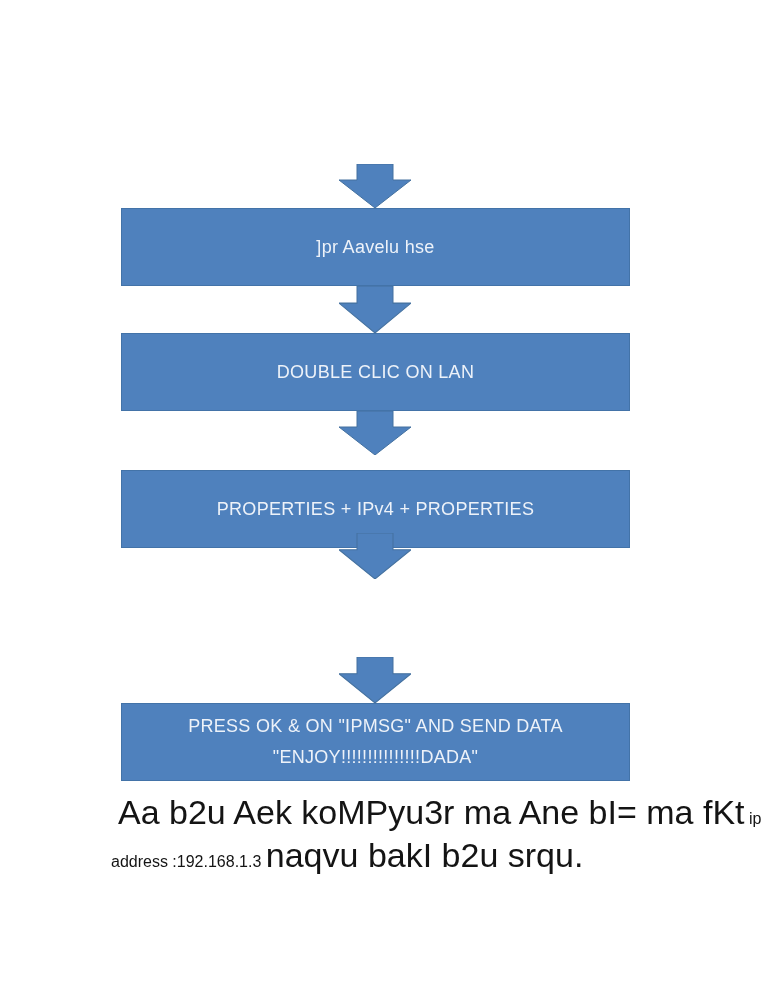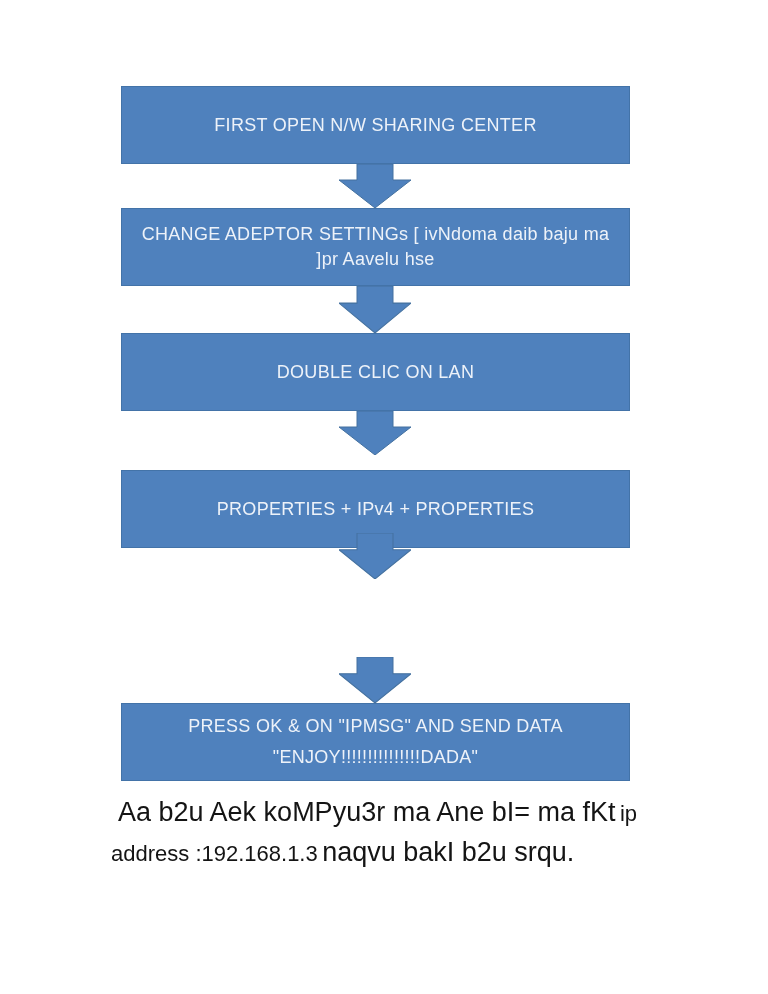--- a/index.html
+++ b/index.html
@@ -27,40 +27,36 @@
   .flow-arrow{position:absolute;left:339px;width:72px;}
   .flow-arrow svg{display:block;width:100%;height:100%;}
   .a1{top:164px;height:44px;}
   .a2{top:286px;height:47px;}
   .a3{top:411px;height:44px;}
   .a4{top:533px;height:46px;}
   .a5{top:657px;height:46px;}
   .note{position:absolute;left:111px;top:794px;color:#141414;}
   .note-line{line-height:37px;white-space:nowrap;}
   .note-line.indent{padding-left:7px;}
-  .nb{font-size:27px;}
-  .ns{font-size:22px;text-align:center;}
+  .nb{font-size:34px;}
+  .ns{font-size:16px;text-align:center;}
 </style>
 </head>
 <body>
 
 <div class="page">
 
-  <div class="flow-box b1">
-    <div class="line">FIRST OPEN N/W SHARING CENTER</div>
-  </div>
 
   <div class="flow-arrow a1">
     <svg viewBox="0 0 72 44" preserveAspectRatio="none" aria-hidden="true">
       <polygon points="18,0 54,0 54,16 72,16 36,44 0,16 18,16" stroke="#44719f" stroke-width="1" fill="#4f81bd"></polygon>
     </svg>
   </div>
 
   <div class="flow-box b2">
-    <div class="line">CHANGE ADEPTOR SETTINGs [ ivNdoma daib baju ma</div>
     <div class="line">]pr Aavelu hse</div>
   </div>
 
   <div class="flow-arrow a2">
     <svg viewBox="0 0 72 44" preserveAspectRatio="none" aria-hidden="true">
       <polygon points="18,0 54,0 54,16 72,16 36,44 0,16 18,16" stroke="#44719f" stroke-width="1" fill="#4f81bd"></polygon>
     </svg>
   </div>
 
   <div class="flow-box b3">

